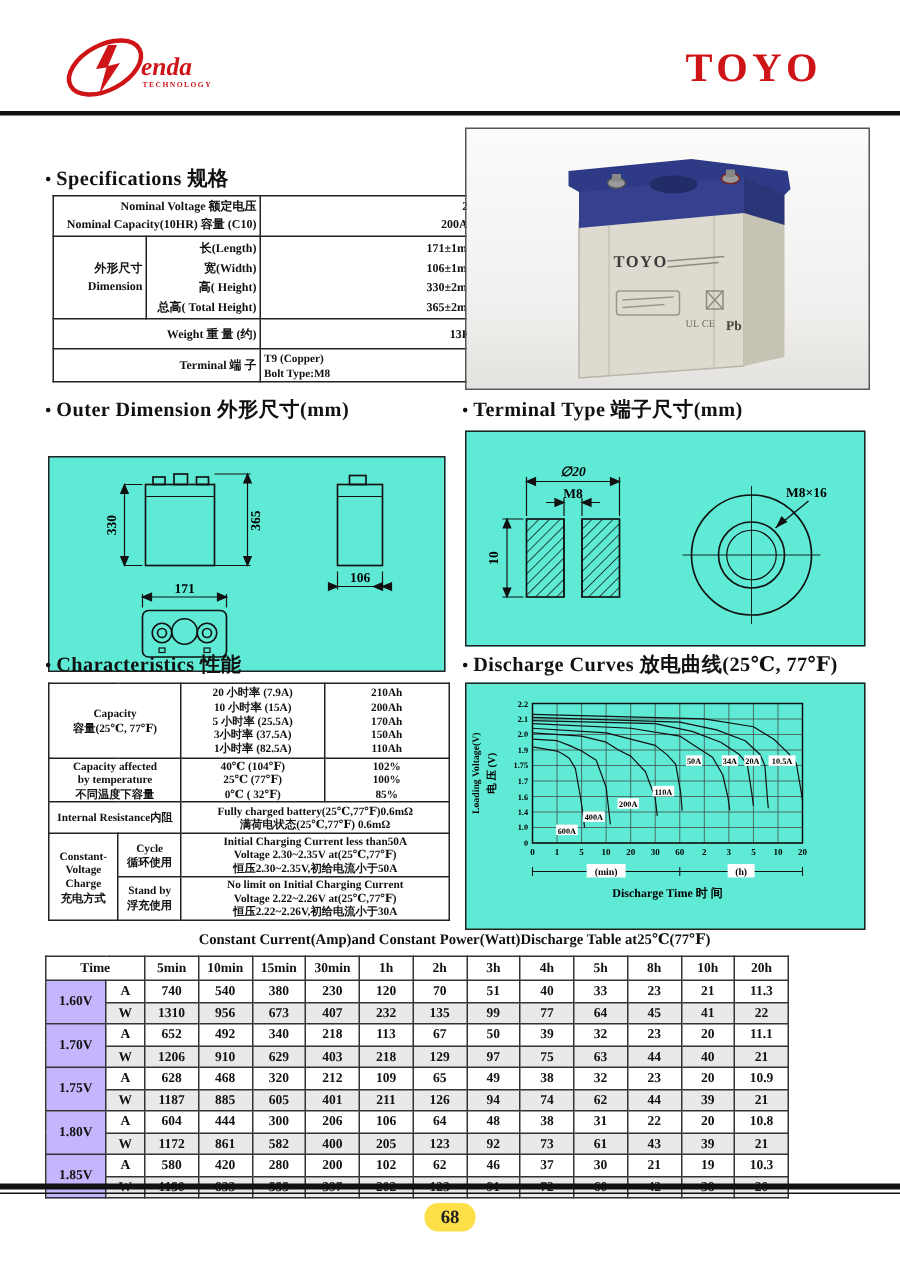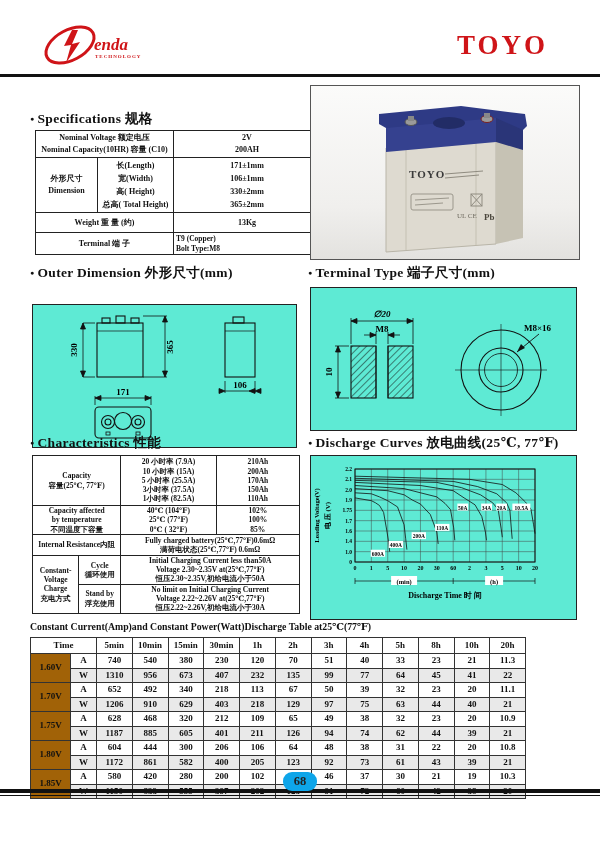--- a/index.html
+++ b/index.html
@@ -11,52 +11,52 @@
   .toyo{position:absolute;right:52px;top:30px;font-size:27px;font-weight:bold;color:#cf1418;
         letter-spacing:3px;font-family:"Liberation Serif",serif;}
   
   .title-box{position:absolute;left:45px;top:85px;border:2px solid #1a1a1a;padding:2px 14px 2px 10px;
              font-size:17px;font-weight:bold;letter-spacing:.5px;background:#fff;box-shadow:1px 1px 0 #999;}
   .sec-head{position:absolute;font-size:13.5px;font-weight:bold;letter-spacing:.3px;}
   .sec-head::before{content:"●";font-size:7px;vertical-align:2px;margin-right:3px;}
   
   table{border-collapse:collapse;}
   .spec{position:absolute;left:35px;top:130px;width:285px;table-layout:fixed;}
-  .spec td{border:1px solid #222;font-size:8px;font-weight:bold;text-align:center;
+  .spec td{border:1px solid #222;font-size:8px;font-weight:bold;text-align:right;
            vertical-align:middle;padding:1px 2px;line-height:12px;}
   .spec td.dimlines{line-height:13px;}
   .spec td.tleft{text-align:left;line-height:9.5px;font-size:7.5px;}
   
   .photo{position:absolute;left:310px;top:85px;width:268px;height:173px;border:1.5px solid #555;
          background:linear-gradient(180deg,#fbfbfa 0%,#f0efed 70%,#e3e2df 100%);}
   
   .draw{position:absolute;border:1.5px solid #222;background:#5eead4;}
   #od-box{left:32px;top:304px;width:263px;height:142px;}
   #tt-box{left:310px;top:287px;width:265px;height:142px;}
   .draw svg{display:block;}
   
   .chars{position:absolute;left:32px;top:455px;width:268px;table-layout:fixed;}
   .chars td{border:1px solid #222;font-size:7.5px;font-weight:bold;text-align:center;
             vertical-align:middle;padding:0 1px;line-height:9.3px;}
   
   #dc-box{left:310px;top:455px;width:265px;height:163px;}
   
   .dt-title{position:absolute;left:30px;top:621px;width:546px;display:flex;justify-content:center;
-            font-size:9.8px;font-weight:bold;white-space:nowrap;flex-direction:column;}
+            font-size:9.8px;font-weight:bold;white-space:nowrap;}
   .big{position:absolute;left:30px;top:637px;width:496px;table-layout:fixed;border:1.5px solid #111;}
   .big td{border:1px solid #333;font-size:9px;font-weight:bold;text-align:center;padding:0;
           height:13.5px;line-height:13.5px;background:#fff;}
   .big td.th{height:15px;}
   .big tr.wrow td{background:#e9e9e9;}
-  .big td.vl{background:#a16207;}
+  .big td.vl{background:#c4b5fd;}
   .big tr.arow td{border-top:1.4px solid #111;}
   
   .bot-rule1{position:absolute;left:0;top:789px;width:600px;height:3.5px;background:#111;}
   .bot-rule2{position:absolute;left:0;top:795px;width:600px;height:1px;background:#111;}
-  .pagenum{position:absolute;left:283px;top:772px;width:34px;height:19px;background:#0ea5e9;
+  .pagenum{position:absolute;left:283px;top:802px;width:34px;height:19px;background:#fde047;
            border-radius:9px;text-align:center;font-size:12.5px;font-weight:bold;line-height:19px;color:#222;}
   svg text{font-family:"Liberation Serif","DejaVu Serif",serif;}
 </style>
 </head>
 <body>
 
 <div class="page">
 
   <div class="logo">
     <svg width="120" height="56" viewBox="0 0 120 56">

